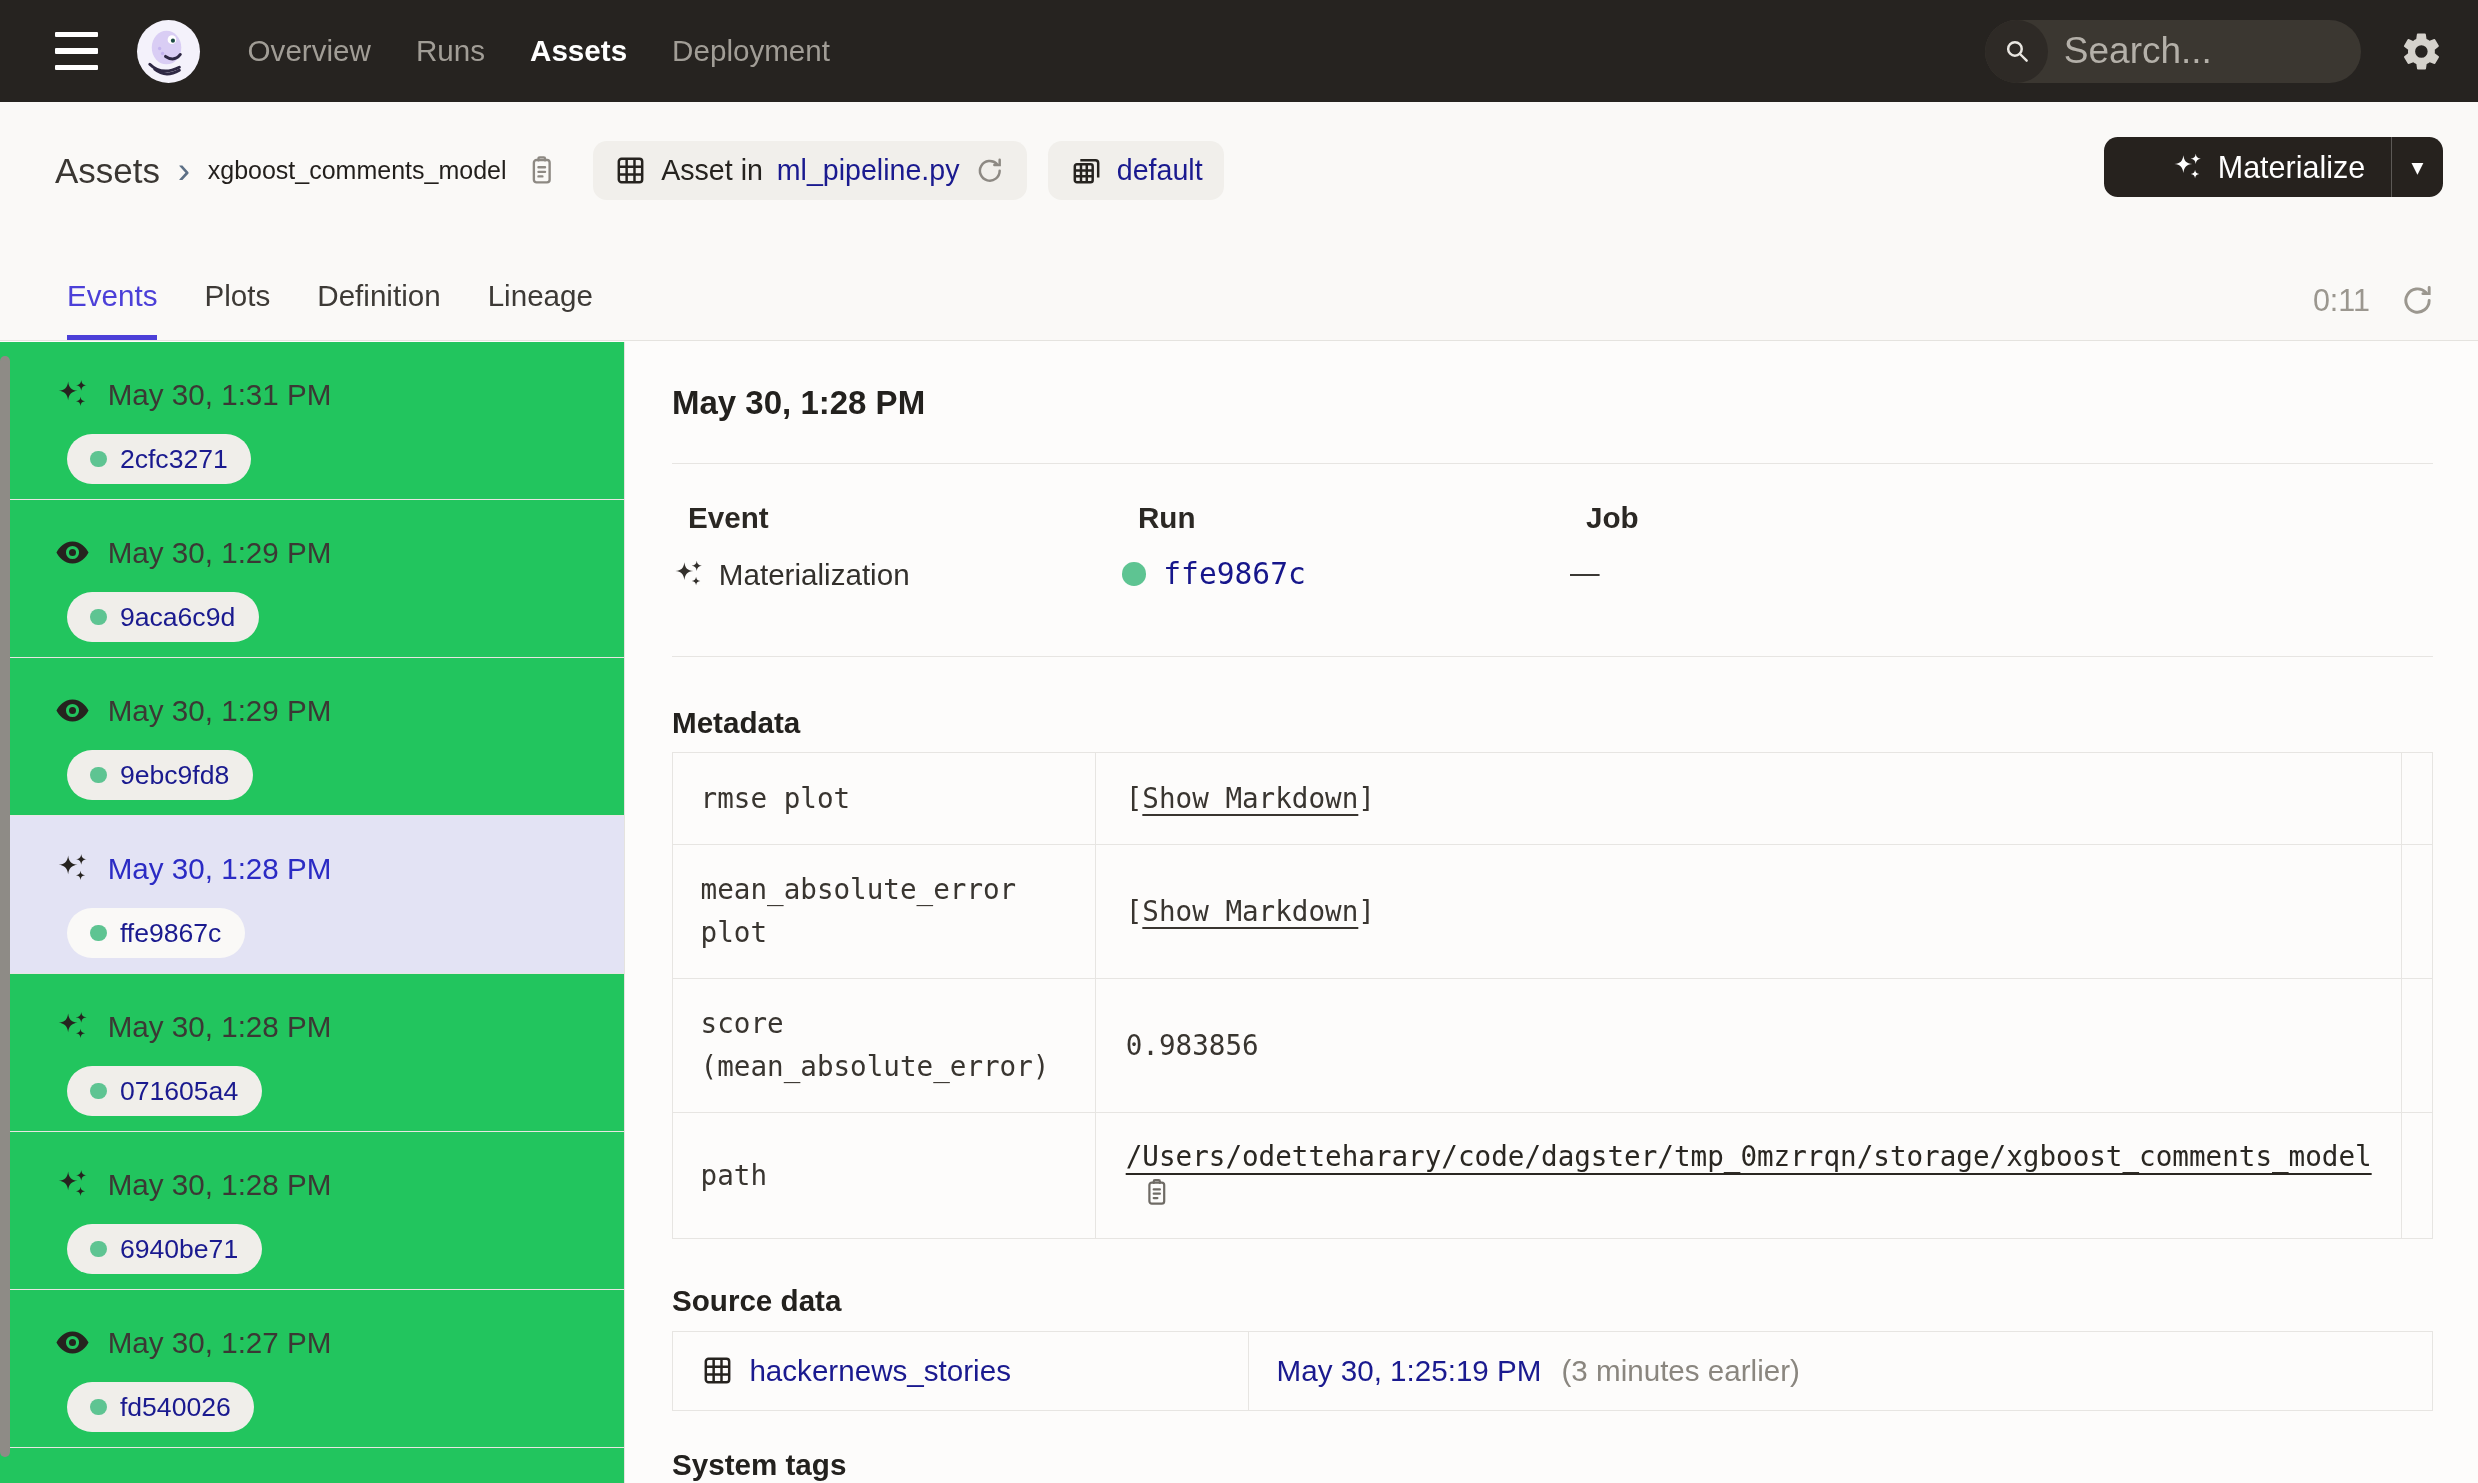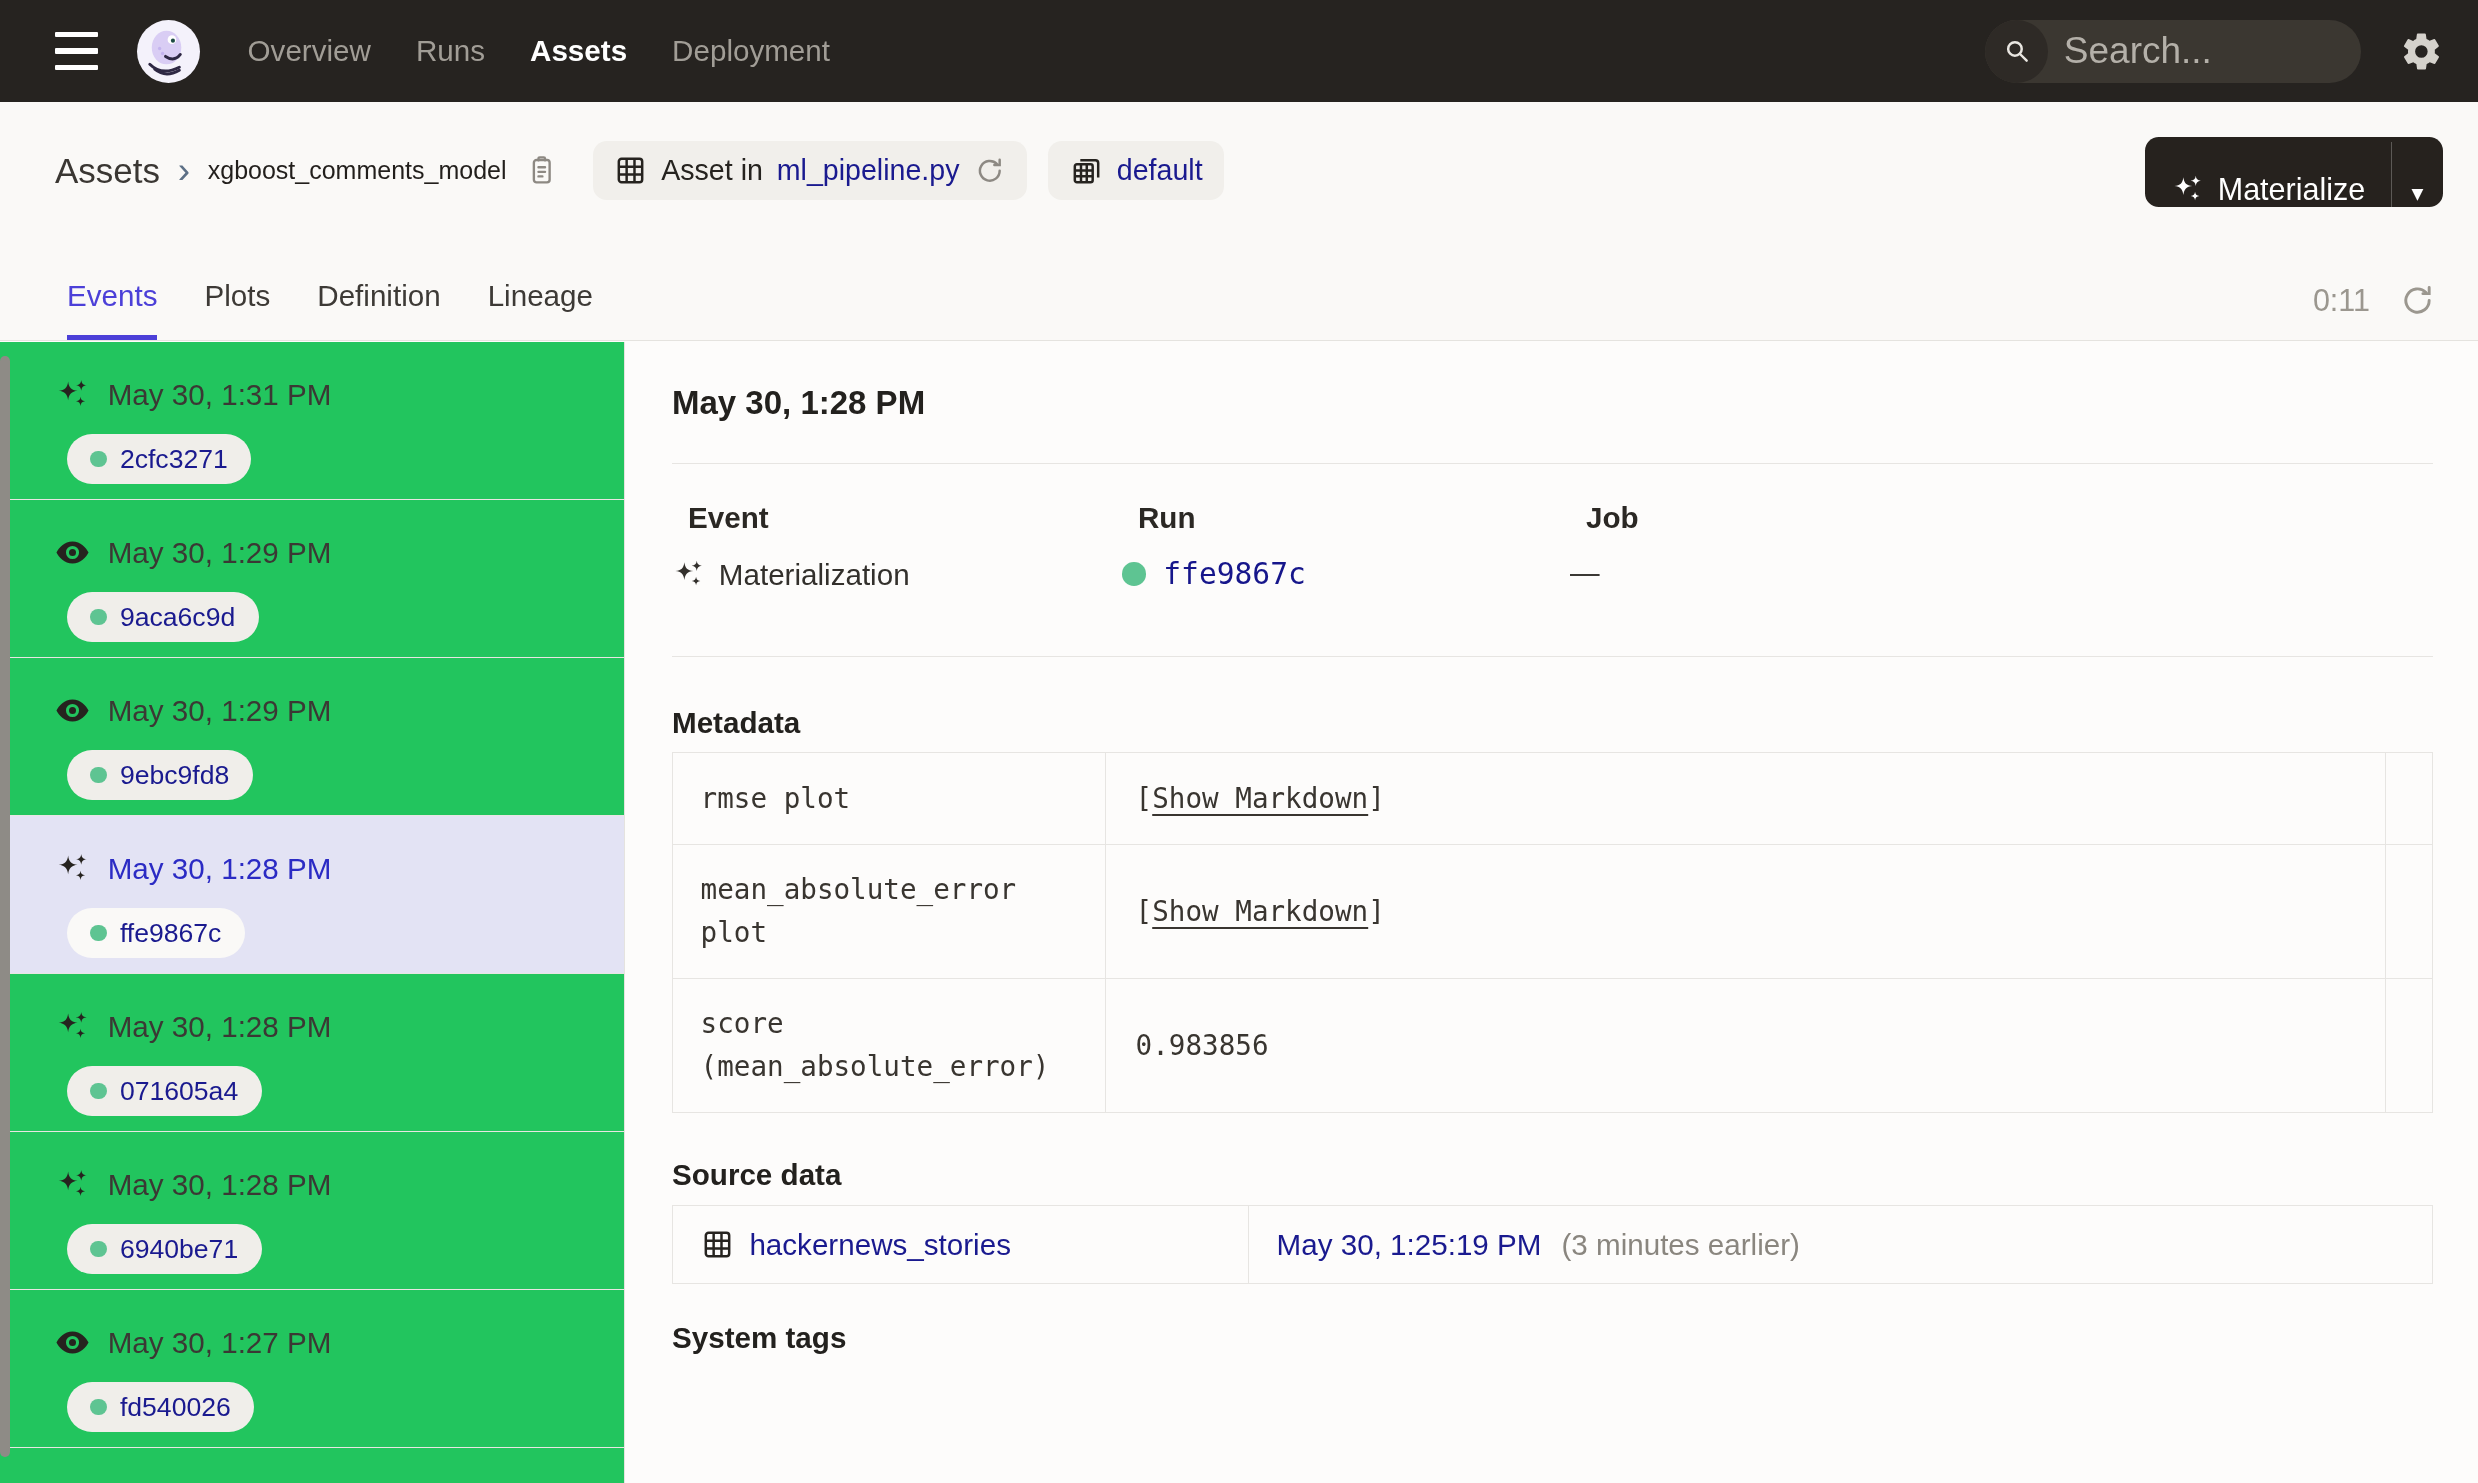--- a/index.html
+++ b/index.html
@@ -28,22 +28,22 @@
   .crumbrow { display:flex; align-items:center; padding:39px 0 0 55px; }
   .crumb-root { font-size:35px; color:#3a3733; font-weight:500; cursor:pointer; }
   .crumb-sep { font-size:37px; color:#5d7086; margin:0 17.7px; }
   .crumb-current { font-size:25px; color:#221f1c; font-weight:400; }
   .copy-name { margin-left:19.7px; color:#8d8983; cursor:pointer; }
   .badge { display:inline-flex; align-items:center; gap:13.8px; height:59px; background:#f1efeb; border-radius:13.8px;
            padding:0 21.7px; font-size:28.6px; color:#26231f; margin-left:35px; cursor:pointer; }
   .badge .link { color:#1a1a8f; }
   .badge .refresh { color:#8d8983; margin-left:2px; }
   .badge.group { margin-left:21.7px; }
-  .materialize { position:absolute; right:35px; top:35px; height:70px; background:#26221e; border-radius:13.8px;
-                 display:flex; align-items:flex-end; color:#ffffff; cursor:pointer; }
+  .materialize { position:absolute; right:35px; top:35px; height:60px; background:#26221e; border-radius:13.8px;
+                 display:flex; align-items:center; color:#ffffff; cursor:pointer;padding-left:41px; }
   .materialize .mat-main { display:flex; align-items:center; gap:13.8px; padding:0 25.6px; font-size:30.5px; font-weight:500; }
   .materialize .divider { width:1px; height:65px; background:rgba(255,255,255,0.25); }
   .materialize .caret { padding:0 19.7px; font-size:23.6px; }
 
   .tabsrow { position:absolute; left:67px; bottom:0; display:flex; gap:47px; }
   .tab { font-size:29.6px; font-weight:500; color:#3d3a36; padding-bottom:21.7px; border-bottom:5.9px solid transparent; cursor:pointer; }
   .tab.active { color:#4c40d8; border-bottom-color:#4c40d8; }
   .timer { position:absolute; right:43px; bottom:21.7px; display:flex; align-items:flex-start; gap:30px; color:#9b978f; font-size:30.5px; }
   .timer .refresh { color:#9b978f; cursor:pointer; }
 
@@ -350,20 +350,29 @@
           <tr>
             <td class="k">mean_absolute_error plot</td>
             <td class="v"><span class="mono"><span>[</span><span class="mdlink">Show Markdown</span><span>]</span></span></td>
             <td class="x"></td>
           </tr>
           <tr>
             <td class="k">score (mean_absolute_error)</td>
             <td class="v"><span class="mono">0.983856</span></td>
             <td class="x"></td>
           </tr>
+          <tr>
+            <td class="k">path</td>
+            <td class="v"><span class="mono pathlink">/Users/odetteharary/code/dagster/tmp_0mzrrqn/storage/xgboost_comments_model</span><span class="copy-inline"><svg width="29.6" height="33" viewBox="0 0 24 24" fill="none" stroke="currentColor" stroke-width="1.8" stroke-linecap="round">
+                  <rect x="6" y="4" width="12" height="17" rx="2"></rect>
+                  <path d="M9.5 4.2V3a1 1 0 0 1 1-1h3a1 1 0 0 1 1 1v1.2"></path>
+                  <path d="M9.5 9.5h5M9.5 13h5M9.5 16.5h3"></path>
+                </svg></span></td>
+            <td class="x"></td>
+          </tr>
         </tbody>
       </table>
 
     <div class="section-h tight">Source data</div>
     <table class="src">
         <tbody>
       <tr>
         <td class="a">
           <span class="srclink">
             <span class="ic">

